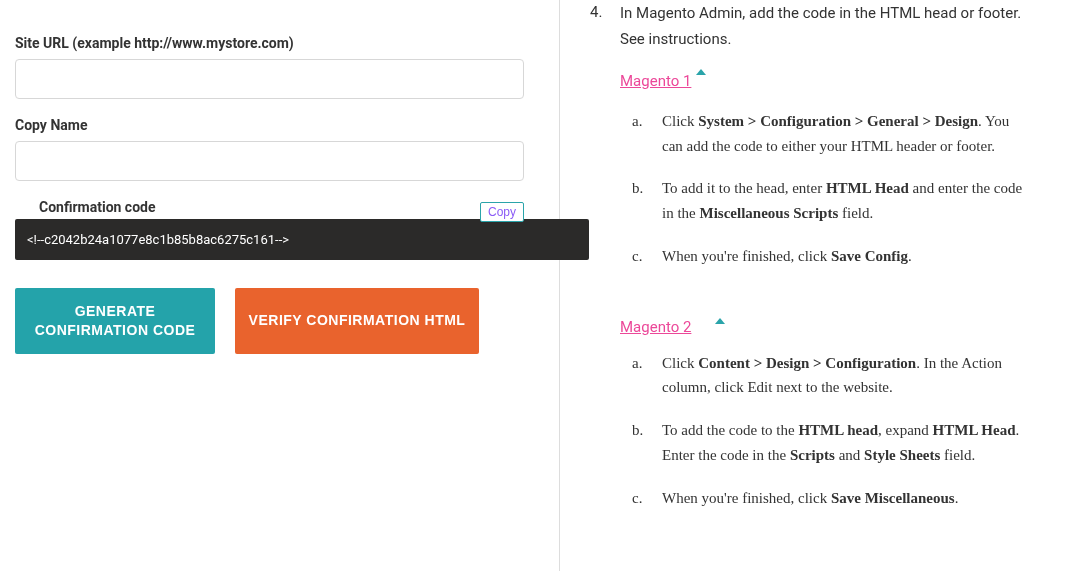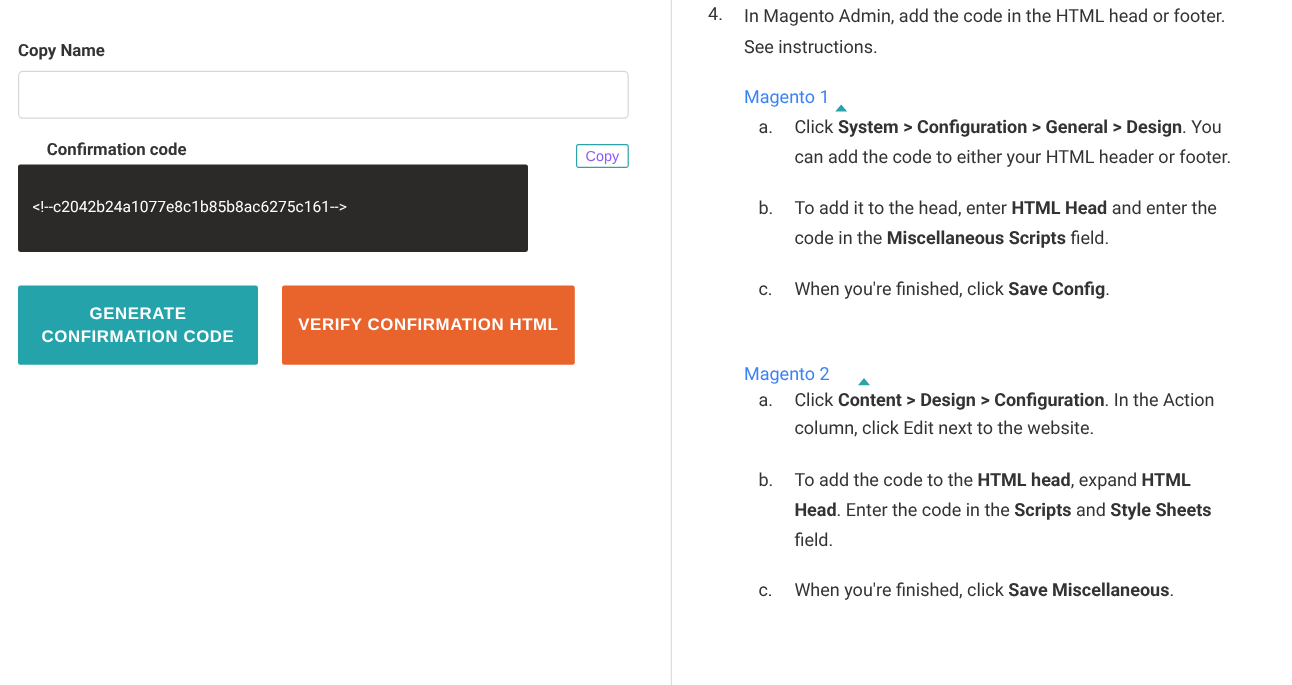--- a/index.html
+++ b/index.html
@@ -5,44 +5,48 @@
     * { margin: 0; padding: 0; box-sizing: border-box; }
     body { font-family: -apple-system, BlinkMacSystemFont, 'Segoe UI', Roboto, Helvetica, Arial, sans-serif; background: #fff; color: #333; }
     .container { display: flex; width: 1077px; height: 571px; }
     .left-panel { width: 560px; padding: 35px 15px 0 15px; border-right: 1px solid #ddd; }
     .right-panel { width: 517px; padding: 0 46px 0 30px; }
     .form-group { margin-bottom: 18px; }
     .form-label { display: block; font-weight: 700; font-size: 14px; margin-bottom: 8px; color: #333; }
     .form-input { width: 509px; height: 40px; border: 1px solid #d7d7d7; border-radius: 4px; padding: 0 10px; font-size: 14px; }
     .code-label-row { display: flex; justify-content: space-between; align-items: flex-end; margin-bottom: 0; width: 509px; }
     .copy-btn { color: #8b5cf6; background: #fff; border: 1px solid #2aa4aa; font-size: 12px; padding: 2px 7px; cursor: pointer; border-radius: 2px; position: relative; top: 3px; }
-    .code-box { width: 425px; background: #2b2a29; color: #fff; padding: 29px 12px; font-size: 13px; border-radius: 2px; font-family: inherit; }
+    .code-box { width: 574px; background: #2b2a29; color: #fff; padding: 13px 12px; font-size: 13px; border-radius: 2px; font-family: inherit; }
     .button-row { display: flex; gap: 20px; margin-top: 28px; }
     .btn { border: none; color: #fff; font-weight: 700; font-size: 14px; letter-spacing: 0.5px; padding: 14px 10px; cursor: pointer; border-radius: 2px; text-align: center; line-height: 1.35; }
     .btn-teal { background: #24a3aa; width: 200px; }
     .btn-orange { background: #e9632d; width: 244px; }
     
     ol.main-list { list-style: none; counter-reset: item 3; }
     ol.main-list > li { counter-increment: item; position: relative; padding-left: 30px; margin-bottom: 20px; line-height: 1.6; }
     ol.main-list > li::before { content: counter(item) "."; position: absolute; left: 0; top: 0; font-size: 15px; }
     .step-text { font-size: 15px; }
-    .expand-link { color: #3b82f6; cursor: pointer; font-size: 15px; margin-top: 18px; display: inline-flex; align-items: flex-end; gap: 5px; }
+    .expand-link { color: #ec4899; text-decoration: underline; cursor: pointer; font-size: 15px; margin-top: 18px; display: inline-flex; align-items: flex-start; gap: 5px; }
     .caret-up { width: 0; height: 0; border-left: 5px solid transparent; border-right: 5px solid transparent; border-bottom: 6px solid #2aa4aa; display: inline-block; }
-    ol.sub-list { list-style: none; counter-reset: subitem; margin-left: 12px; }
+    ol.sub-list { list-style: none; counter-reset: subitem; margin-top: 15px; margin-left: 12px; font-family: Liberation Serif, serif; }
     ol.sub-list > li { counter-increment: subitem; position: relative; padding-left: 30px; margin-bottom: 18px; line-height: 1.65; font-size: 15px; }
     ol.sub-list > li::before { content: counter(subitem, lower-alpha) "."; position: absolute; left: 0; top: 0; }
     .bold { font-weight: 700; }
     .m2-section { margin-left: 30px; }
   </style>
 </head>
 <body>
 
 <div class="container">
   <div class="left-panel">
 
+    <div class="form-group">
+      <label class="form-label">Site URL (example http://www.mystore.com)</label>
+      <input type="text" class="form-input" value="" style="">
+    </div>
 
     <div class="form-group">
       <label class="form-label">Copy Name</label>
       <input type="text" class="form-input" value="" style="">
     </div>
 
     <div class="form-group" style="margin-bottom:0;">
       <div class="code-label-row">
         <label class="form-label" style="margin-bottom:4px;margin-left:24px;">Confirmation code</label>
         <button class="copy-btn">Copy</button>

